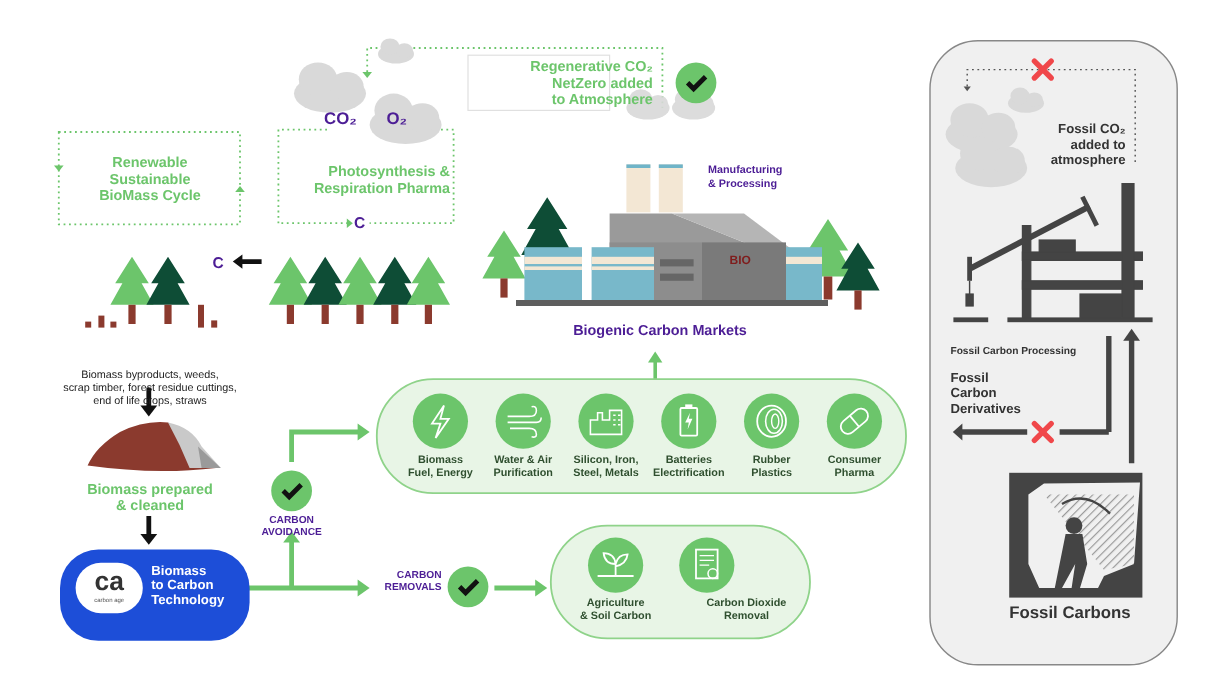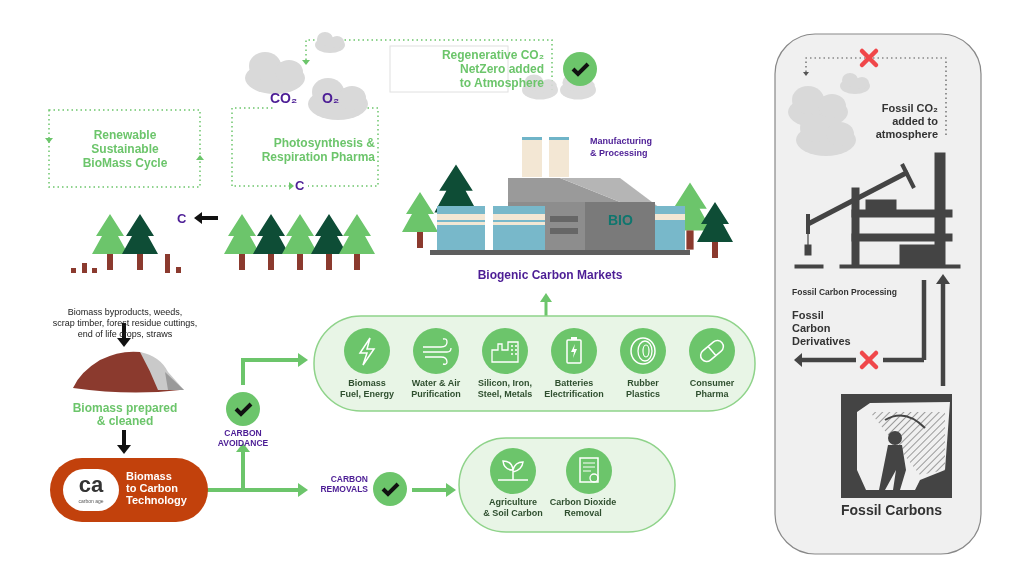--- a/index.html
+++ b/index.html
@@ -232,34 +232,34 @@
 <div class="tick" style="left:563px;top:52px;">
   <svg width="34" height="34">
       <path d="M10,17 L15,22 L25,12" fill="none" stroke="#111" stroke-width="4"></path>
     </svg>
 </div>
 
 <div class="abs btxt" style="left:590px;top:135px;font-size:9px;line-height:12px;">
   <div>Manufacturing</div>
   <div>&amp; Processing</div>
 </div>
-<div class="abs" style="left:608px;top:212px;color:#0f766e;font-weight:bold;font-size:14px;">BIO</div>
+<div class="abs" style="left:608px;top:212px;color:#7f1d1d;font-weight:bold;font-size:10px;">BIO</div>
 <div class="abs btxt ctr" style="left:460px;top:268px;width:180px;font-size:12px;">Biogenic Carbon Markets</div>
 
 <div class="abs ctr" style="left:30px;top:285px;width:190px;font-size:9px;line-height:11px;color:#222;margin-top:22px;">
   <div>Biomass byproducts, weeds,</div>
   <div>scrap timber, forest residue cuttings,</div>
   <div>end of life crops, straws</div>
 </div>
 <div class="abs gtxt" style="left:60px;top:402px;width:130px;font-size:12px;line-height:13px;">
   <div>Biomass prepared</div>
   <div>&amp; cleaned</div>
 </div>
 
-<div class="abs" style="left:50px;top:458px;width:158px;height:64px;border-radius:32px;background:#c2410c;">
+<div class="abs" style="left:50px;top:458px;width:158px;height:76px;border-radius:32px;background:#1d4ed8;">
   <div style="position:absolute;left:13px;top:11px;width:56px;height:42px;border-radius:21px;background:#fff;text-align:center;">
     <div style="font-size:22px;font-weight:bold;color:#333;line-height:26px;margin-top:3px;">ca</div>
     <div style="font-size:5px;color:#555;line-height:6px;">carbon age</div>
   </div>
   <div style="position:absolute;left:76px;top:12px;color:#fff;font-weight:bold;font-size:11px;line-height:12px;">
     <div>Biomass</div>
     <div>to Carbon</div>
     <div>Technology</div>
   </div>
 </div>
@@ -342,21 +342,21 @@
       </svg></div>
     <div class="abs cap" style="left: 468px; top: 497px; width: 90px;">
       <div>Agriculture</div>
       <div>&amp; Soil Carbon</div>
     </div>
     <div class="icon-circle" style="left: 566px; top: 448px;"><svg width="46" height="46" viewBox="0 0 46 46">
         <rect x="14" y="10" width="18" height="24" fill="none" stroke="#fff" stroke-width="1.5"></rect>
         <path d="M17,15 h12 M17,19 h12 M17,23 h8" stroke="#fff" stroke-width="1"></path>
         <circle cx="28" cy="30" r="4" fill="none" stroke="#fff" stroke-width="1.3"></circle>
       </svg></div>
-    <div class="abs cap" style="left: 538px; top: 497px; width: 90px;">
+    <div class="abs cap" style="left: 577px; top: 497px; width: 90px;">
       <div>Carbon Dioxide</div>
       <div>Removal</div>
     </div>
   </div>
 
 <div class="abs btxt" style="left:860px;top:102px;width:78px;text-align:right;font-size:11px;line-height:13px;color:#333;">
   <div>Fossil CO₂</div>
   <div>added to</div>
   <div>atmosphere</div>
 </div>

